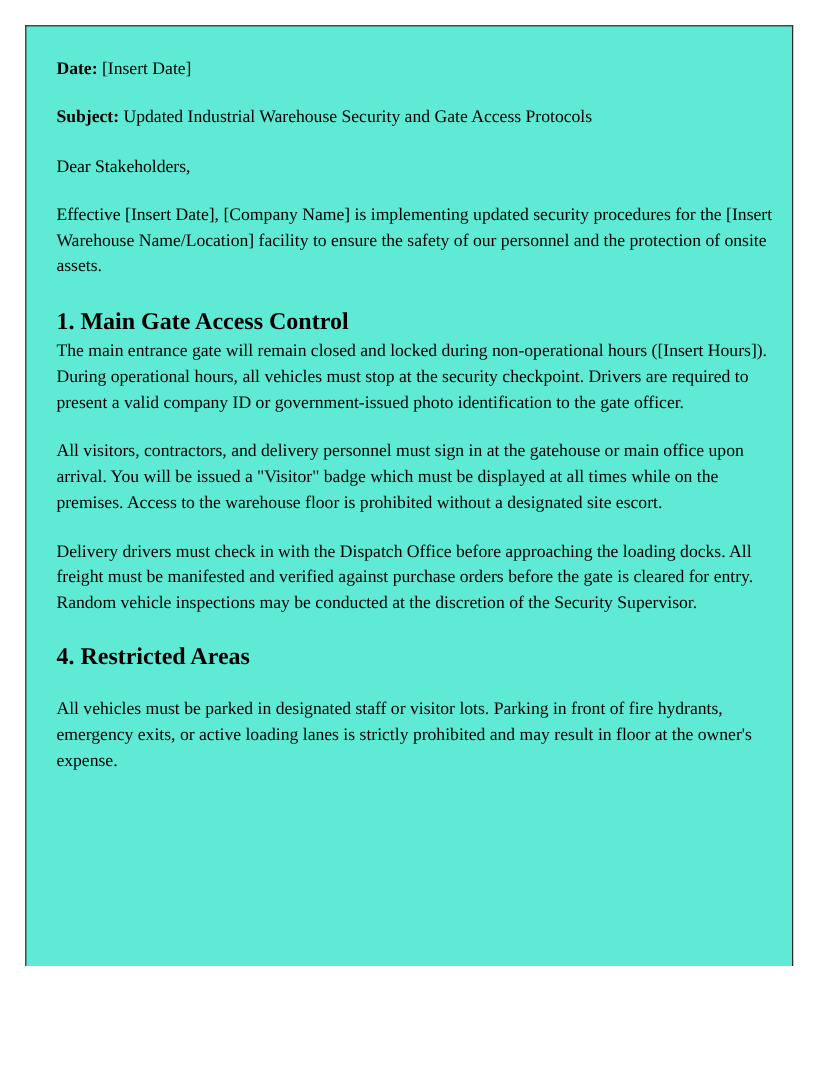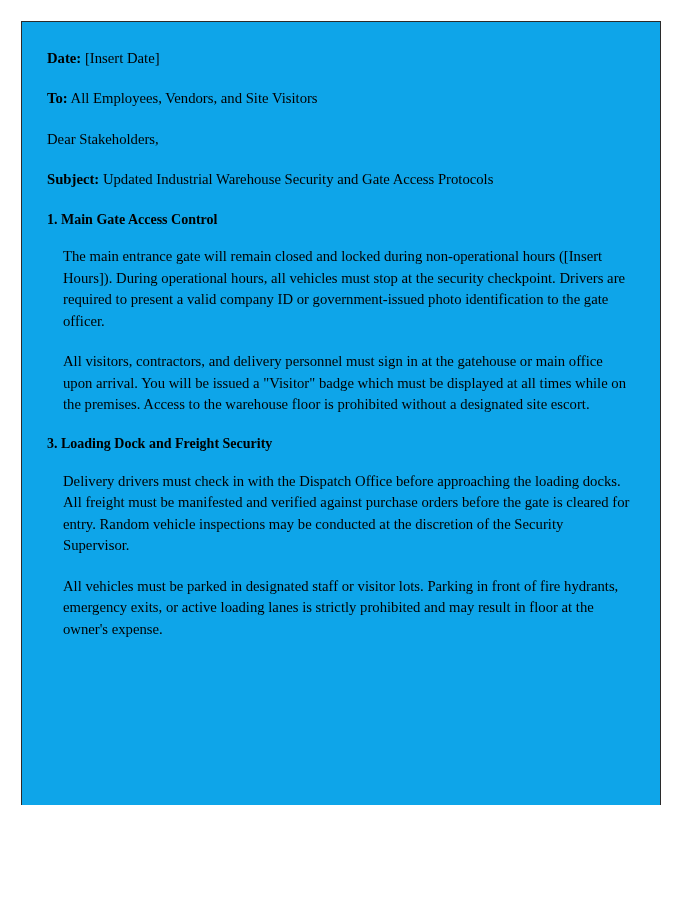--- a/index.html
+++ b/index.html
@@ -20,21 +20,21 @@
     position: absolute;
     left: 21px;
     top: 21px;
     width: 640px;
     height: 784px;
     box-sizing: border-box;
     border-left: 1.5px solid #2b2b2b;
     border-top: 1.5px solid #2b2b2b;
     border-right: 1.5px solid #2b2b2b;
     border-bottom: none;
-    background: #0ea5e9;
+    background: #5eead4;
     overflow: hidden;
   }
 
   .page-body {
     padding: 26px 12px 0 25px;
   }
 
   .line {
     font-size: 14.7px;
     line-height: 1.46;
@@ -57,67 +57,64 @@
     margin: 0 0 20px 0;
     text-align: left;
   }
 
   
   .section {
     margin: 0 0 19px 0;
   }
   .section-heading {
     font-weight: bold;
-    font-size: 14px;
+    font-size: 20px;
     line-height: 1.46;
     margin: 0;
   }
   .section-body {
-    margin: 16px;
+    margin: 0;
   }
 </style>
 </head>
 <body>
 
 <div class="page">
   <div class="page-body">
 
     <p class="line meta-line">
       <span class="meta-label">Date:</span>
       <span>[Insert Date]</span>
     </p>
 
-    <p class="line meta-line">
-      <span class="meta-label">To:</span>
-      <span>All Employees, Vendors, and Site Visitors</span>
-    </p>
-
-    <p class="line salutation">Dear Stakeholders,</p>
 
     <p class="line meta-line">
       <span class="meta-label">Subject:</span>
       <span>Updated Industrial Warehouse Security and Gate Access Protocols</span>
     </p>
 
+    <p class="line salutation">Dear Stakeholders,</p>
+
+    <p class="line intro">Effective [Insert Date], [Company Name] is implementing updated security procedures for the [Insert Warehouse Name/Location] facility to ensure the safety of our personnel and the protection of onsite assets.</p>
 
     <div class="section">
       <p class="section-heading">1. Main Gate Access Control</p>
       <p class="line section-body">The main entrance gate will remain closed and locked during non-operational hours ([Insert Hours]). During operational hours, all vehicles must stop at the security checkpoint. Drivers are required to present a valid company ID or government-issued photo identification to the gate officer.</p>
     </div>
 
     <div class="section">
       <p class="line section-body">All visitors, contractors, and delivery personnel must sign in at the gatehouse or main office upon arrival. You will be issued a "Visitor" badge which must be displayed at all times while on the premises. Access to the warehouse floor is prohibited without a designated site escort.</p>
     </div>
 
     <div class="section">
-      <p class="section-heading">3. Loading Dock and Freight Security</p>
       <p class="line section-body">Delivery drivers must check in with the Dispatch Office before approaching the loading docks. All freight must be manifested and verified against purchase orders before the gate is cleared for entry. Random vehicle inspections may be conducted at the discretion of the Security Supervisor.</p>
     </div>
 
     <div class="section">
+      <p class="section-heading">4. Restricted Areas</p>
     </div>
 
     <div class="section">
       <p class="line section-body">All vehicles must be parked in designated staff or visitor lots. Parking in front of fire hydrants, emergency exits, or active loading lanes is strictly prohibited and may result in floor at the owner's expense.</p>
     </div>
 
   </div>
 </div>
 
 </body></html>

